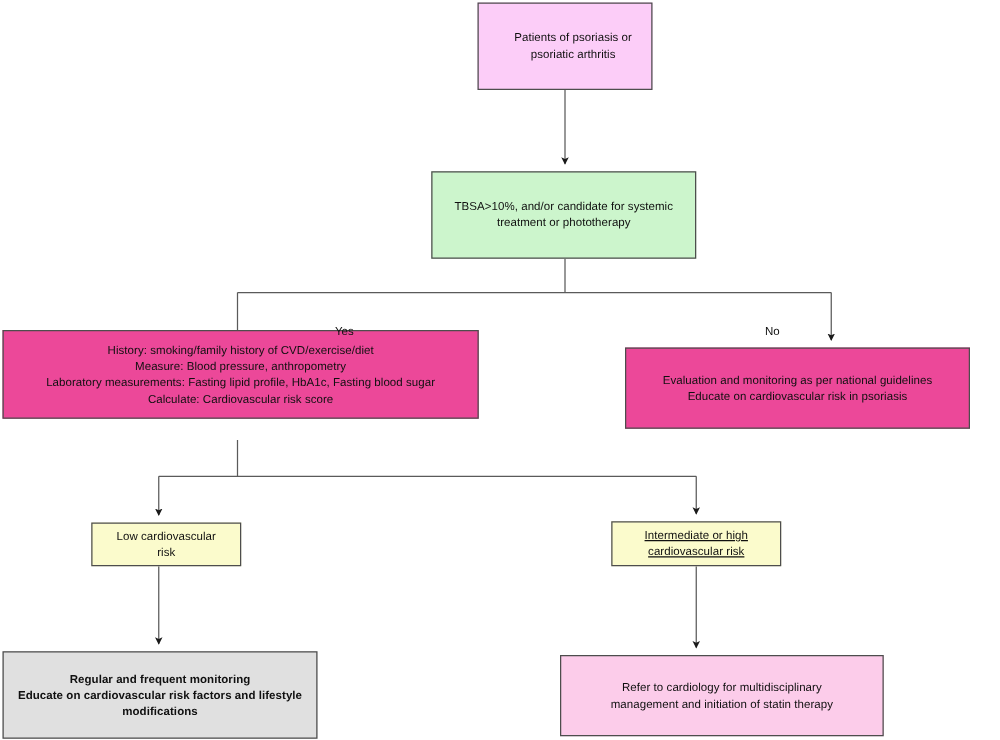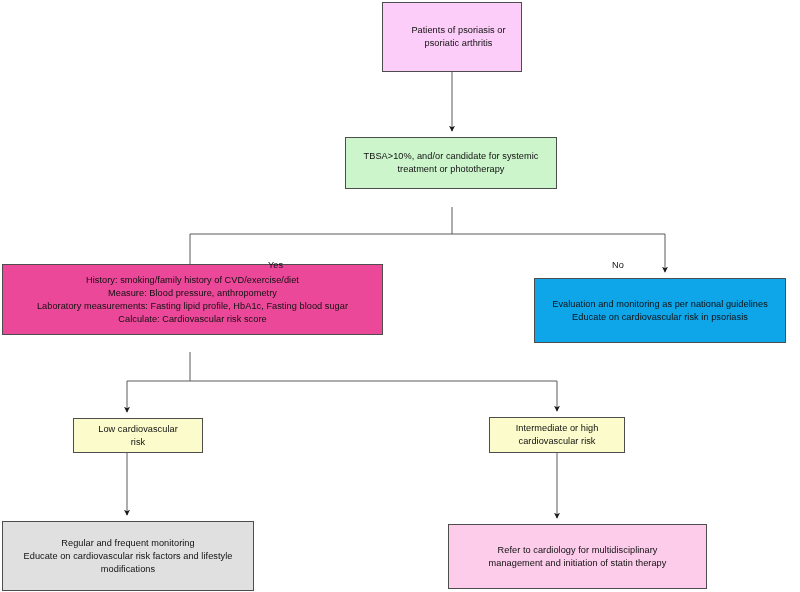--- a/index.html
+++ b/index.html
@@ -77,33 +77,33 @@
         <path d="M127,381 L127,412" fill="none" stroke="#5a5a5a" stroke-width="1" marker-end="url(#arrowhead)"></path>
         <path d="M557,381 L557,411" fill="none" stroke="#5a5a5a" stroke-width="1" marker-end="url(#arrowhead)"></path>
         <path d="M127,453 L127,515" fill="none" stroke="#5a5a5a" stroke-width="1" marker-end="url(#arrowhead)"></path>
         <path d="M557,453 L557,518" fill="none" stroke="#5a5a5a" stroke-width="1" marker-end="url(#arrowhead)"></path>
       </g>
   </svg>
 
   <div id="nodes-group">
       <div class="node" style="left: 382px; top: 2px; width: 140px; height: 70px; background: rgb(252, 205, 248); border-color: rgb(77, 77, 77); padding-left: 17px;"><span class="node-text">Patients of psoriasis or
 psoriatic arthritis</span></div>
-      <div class="node" style="left: 345px; top: 137px; width: 212px; height: 52px; background: rgb(204, 245, 204); border-color: rgb(77, 77, 77);"><span class="node-text">TBSA&gt;10%, and/or candidate for systemic
+      <div class="node" style="left: 345px; top: 137px; width: 212px; height: 70px; background: rgb(204, 245, 204); border-color: rgb(77, 77, 77);"><span class="node-text">TBSA&gt;10%, and/or candidate for systemic
 treatment or phototherapy</span></div>
       <div class="node" style="left: 2px; top: 264px; width: 381px; height: 71px; background: #ec4899; border-color: rgb(77, 77, 77);"><span class="node-text">History: smoking/family history of CVD/exercise/diet
 Measure: Blood pressure, anthropometry
 Laboratory measurements: Fasting lipid profile, HbA1c, Fasting blood sugar
 Calculate: Cardiovascular risk score</span></div>
-      <div class="node" style="left: 534px; top: 278px; width: 252px; height: 65px; background: #0ea5e9; border-color: rgb(77, 77, 77);"><span class="node-text">Evaluation and monitoring as per national guidelines
+      <div class="node" style="left: 500px; top: 278px; width: 276px; height: 65px; background: #ec4899; border-color: rgb(77, 77, 77);"><span class="node-text">Evaluation and monitoring as per national guidelines
 Educate on cardiovascular risk in psoriasis</span></div>
-      <div class="node" style="left: 73px; top: 418px; width: 130px; height: 35px; background: rgb(251, 251, 204); border-color: rgb(77, 77, 77);"><span class="node-text">Low cardiovascular
+      <div class="node" style="left: 73px; top: 418px; width: 120px; height: 35px; background: rgb(251, 251, 204); border-color: rgb(77, 77, 77);"><span class="node-text">Low cardiovascular
 risk</span></div>
-      <div class="node" style="left: 489px; top: 417px; width: 136px; height: 36px; background: rgb(251, 251, 204); border-color: rgb(77, 77, 77);"><span class="node-text">Intermediate or high
+      <div class="node" style="left: 489px; top: 417px; width: 136px; height: 36px; background: rgb(251, 251, 204); border-color: rgb(77, 77, 77); text-decoration: underline;"><span class="node-text">Intermediate or high
 cardiovascular risk</span></div>
-      <div class="node" style="left: 2px; top: 521px; width: 252px; height: 70px; background: rgb(224, 224, 224); border-color: rgb(77, 77, 77);"><span class="node-text">Regular and frequent monitoring
+      <div class="node" style="left: 2px; top: 521px; width: 252px; height: 70px; background: rgb(224, 224, 224); border-color: rgb(77, 77, 77); font-weight: bold;"><span class="node-text">Regular and frequent monitoring
 Educate on cardiovascular risk factors and lifestyle
 modifications</span></div>
       <div class="node" style="left: 448px; top: 524px; width: 259px; height: 65px; background: rgb(252, 204, 234); border-color: rgb(77, 77, 77);"><span class="node-text">Refer to cardiology for multidisciplinary
 management and initiation of statin therapy</span></div>
     </div>
   <div id="labels-group">
       <div class="edge-label" style="left: 268px; top: 228px;">Yes</div>
       <div class="edge-label" style="left: 612px; top: 228px; text-align: center;">No</div>
     </div>
 

